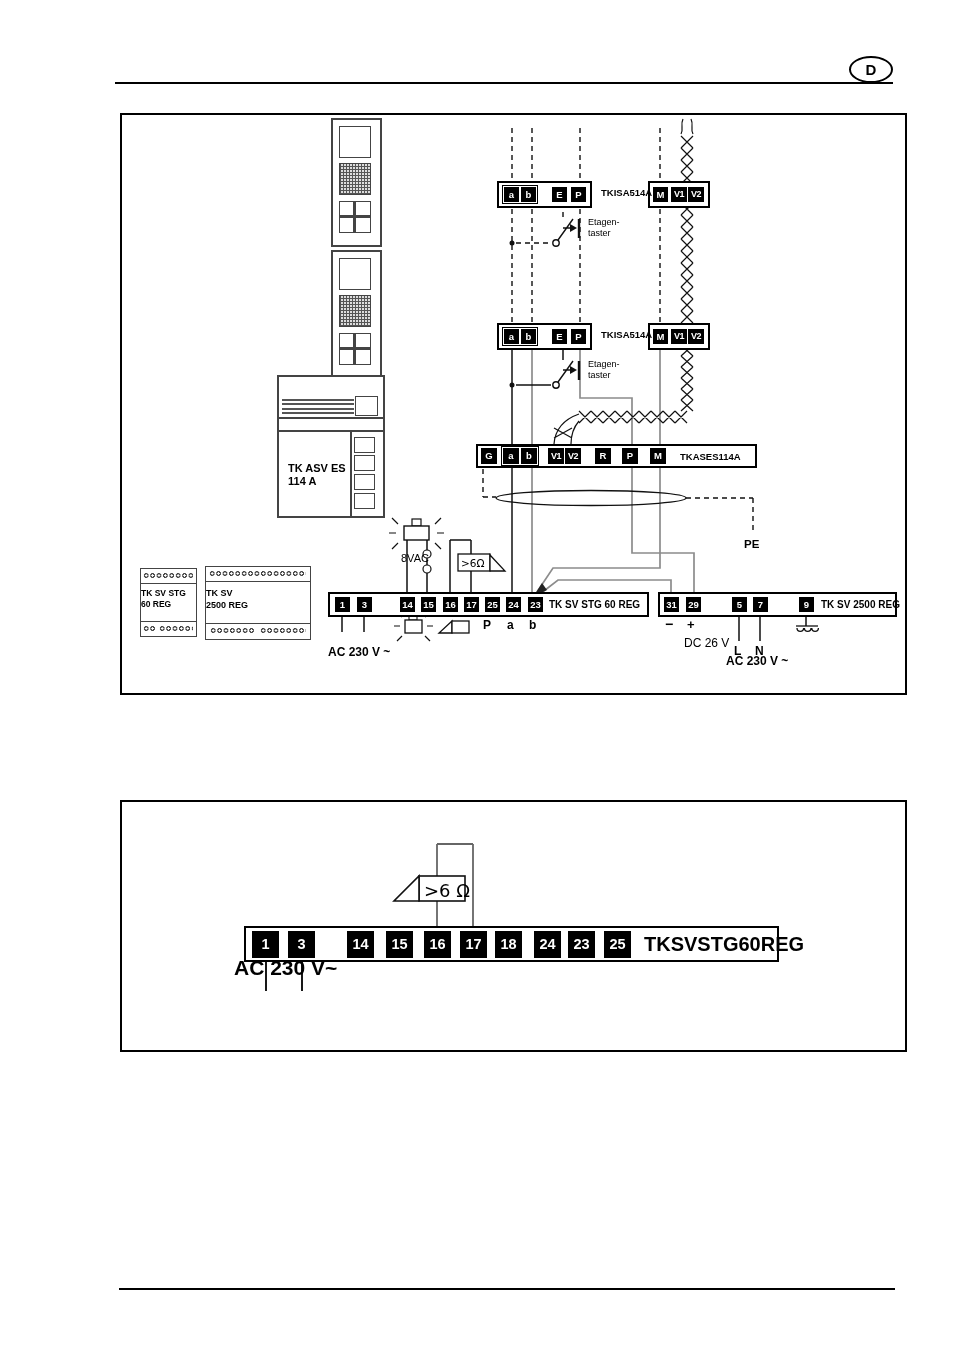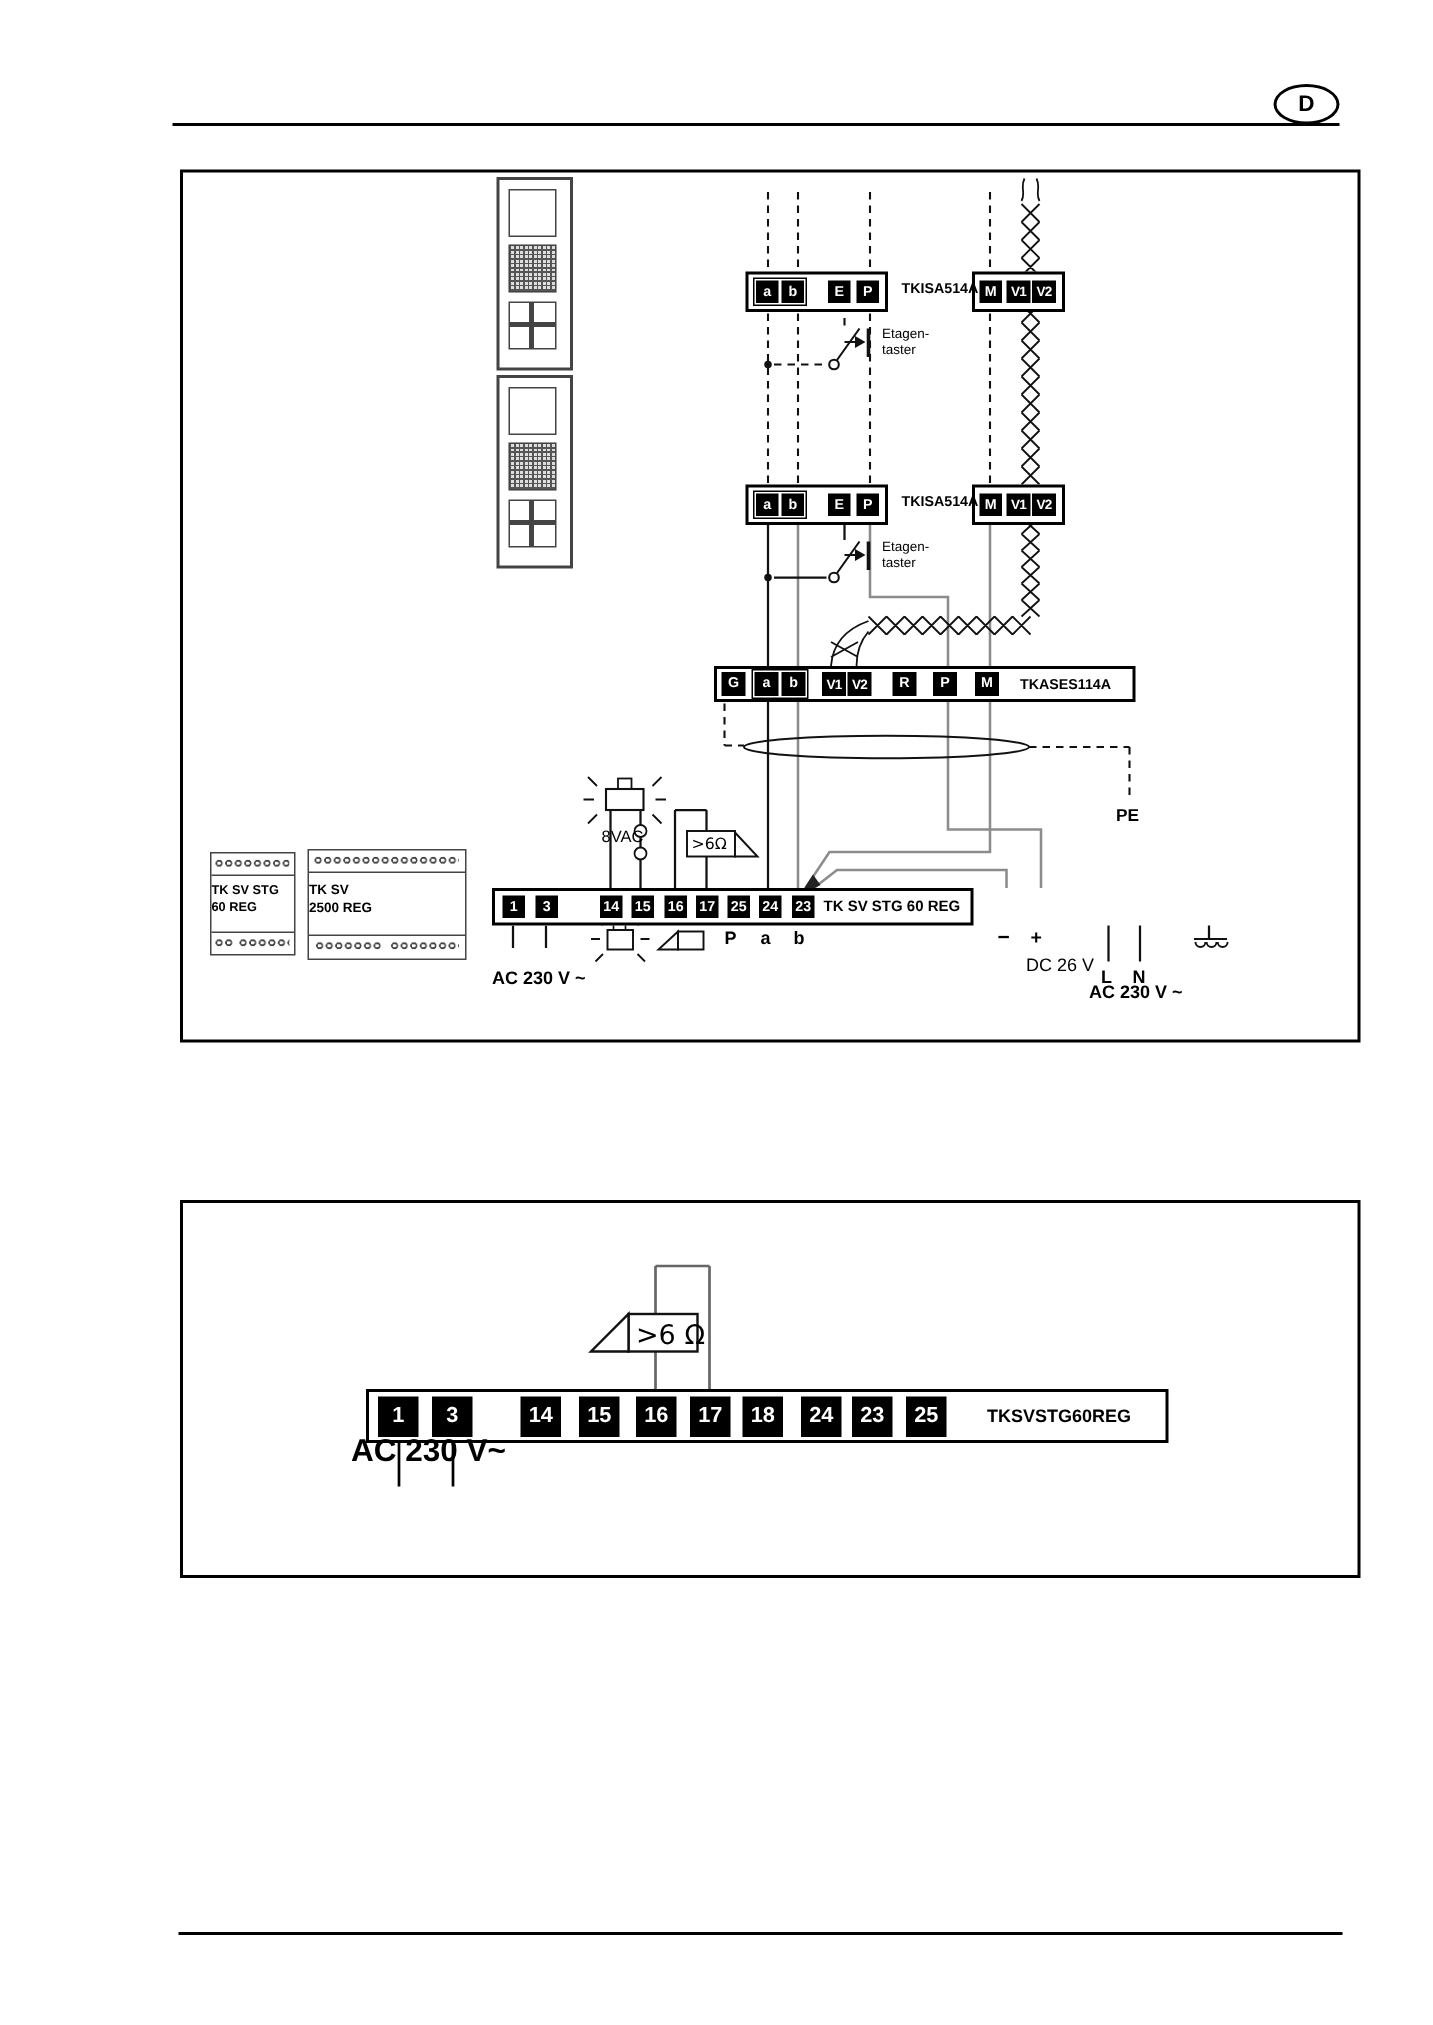--- a/index.html
+++ b/index.html
@@ -146,20 +146,35 @@
     <div class="in" style="left:6px;top:6px;width:30px;height:30px;"></div>
     <div class="mesh" style="left:6px;top:43px;width:30px;height:30px;"></div>
     <div class="grid4" style="left:6px;top:81px;width:30px;height:30px;"></div>
   </div>
   <div class="dev" style="left:331px;top:250px;width:47px;height:125px;">
     <div class="in" style="left:6px;top:6px;width:30px;height:30px;"></div>
     <div class="mesh" style="left:6px;top:43px;width:30px;height:30px;"></div>
     <div class="grid4" style="left:6px;top:81px;width:30px;height:30px;"></div>
   </div>
 
+  <div class="dev" style="left:277px;top:375px;width:104px;height:139px;">
+    <div class="stripes" style="left:3px;top:21px;width:72px;height:16px;"></div>
+    <div class="in" style="left:76px;top:19px;width:21px;height:18px;"></div>
+    <div class="hl" style="left:0;top:40px;width:100%;height:1.5px;"></div>
+    <div class="hl" style="left:0;top:53px;width:100%;height:1.5px;"></div>
+    <div class="hl" style="left:71px;top:55px;width:1.5px;height:84px;"></div>
+    <div class="in" style="left:75px;top:60px;width:19px;height:14px;"></div>
+    <div class="in" style="left:75px;top:78px;width:19px;height:14px;"></div>
+    <div class="in" style="left:75px;top:97px;width:19px;height:14px;"></div>
+    <div class="in" style="left:75px;top:116px;width:19px;height:14px;"></div>
+    <div class="abs" style="left:9px;top:85px;font-weight:bold;font-size:11px;line-height:13px;">
+      <div>TK ASV ES</div>
+        <div>114 A</div>
+    </div>
+  </div>
 
   <div class="dev" style="left:140px;top:568px;width:55px;height:67px;border-width:1.5px;">
     <div class="dots" style="left:2px;top:3px;width:50px;"></div>
     <div class="hl" style="left:0;top:14px;width:100%;height:1.2px;"></div>
     <div class="regtext" style="left:0;top:19px;width:100%;font-size:8.5px;line-height:11px;">
       <div>TK SV STG</div>
         <div>60 REG</div>
     </div>
     <div class="hl" style="left:0;top:52px;width:100%;height:1.2px;"></div>
     <div class="dots" style="left:2px;top:56px;width:13px;"></div>
@@ -235,20 +250,28 @@
     <span class="t" style="margin-left:28px;">14</span>
     <span class="t" style="margin-left:6px;">15</span>
     <span class="t" style="margin-left:7px;">16</span>
     <span class="t" style="margin-left:6px;">17</span>
     <span class="t" style="margin-left:6px;">25</span>
     <span class="t" style="margin-left:6px;">24</span>
     <span class="t" style="margin-left:7px;">23</span>
     <span class="blklabel" style="margin-left:6px;font-size:10px;">TK SV STG 60 REG</span>
   </div>
 
+  <div class="tblock" style="left:658px;top:592px;height:25px;width:239px;box-sizing:border-box;padding:2px 3px;">
+    <span class="t" style="margin-left:1px;">31</span>
+    <span class="t" style="margin-left:7px;">29</span>
+    <span class="t" style="margin-left:31px;">5</span>
+    <span class="t" style="margin-left:6px;">7</span>
+    <span class="t" style="margin-left:31px;">9</span>
+    <span class="blklabel" style="margin-left:7px;font-size:10px;">TK SV 2500 REG</span>
+  </div>
 
   <div class="lab" style="left:744px;top:538px;font-weight:bold;font-size:11.5px;">PE</div>
   <div class="lab" style="left:401px;top:552px;font-size:11px;">8VAC</div>
   <div class="lab om" style="left:461px;top:557px;font-size:10.5px;z-index:4;">&gt;6Ω</div>
   <div class="lab" style="left:483px;top:618px;font-weight:bold;font-size:12px;">P</div>
   <div class="lab" style="left:507px;top:618px;font-weight:bold;font-size:12px;">a</div>
   <div class="lab" style="left:529px;top:618px;font-weight:bold;font-size:12px;">b</div>
   <div class="lab" style="left:328px;top:645px;font-weight:bold;font-size:12px;">AC 230 V ~</div>
   <div class="lab" style="left:665px;top:616px;font-weight:bold;font-size:14px;">−</div>
   <div class="lab" style="left:687px;top:617px;font-weight:bold;font-size:13px;">+</div>
@@ -278,19 +301,19 @@
     <span class="t t3" style="margin-left:2px;">1</span>
     <span class="t t3" style="margin-left:9px;">3</span>
     <span class="t t3" style="margin-left:32px;">14</span>
     <span class="t t3" style="margin-left:12px;">15</span>
     <span class="t t3" style="margin-left:11px;">16</span>
     <span class="t t3" style="margin-left:9px;">17</span>
     <span class="t t3" style="margin-left:8px;">18</span>
     <span class="t t3" style="margin-left:12px;">24</span>
     <span class="t t3" style="margin-left:7px;">23</span>
     <span class="t t3" style="margin-left:9px;">25</span>
-    <span class="blklabel" style="margin-left:27px;font-size:12px;">TKSVSTG60REG</span>
+    <span class="blklabel" style="margin-left:13px;font-size:20px;">TKSVSTG60REG</span>
   </div>
 
   <div class="lab" style="left:234px;top:956px;font-weight:bold;font-size:21px;">AC 230 V~</div>
 
   <div class="rule" style="left:119px;top:1288px;width:776px;height:2px;"></div>
 </div>
 
 </body></html>

